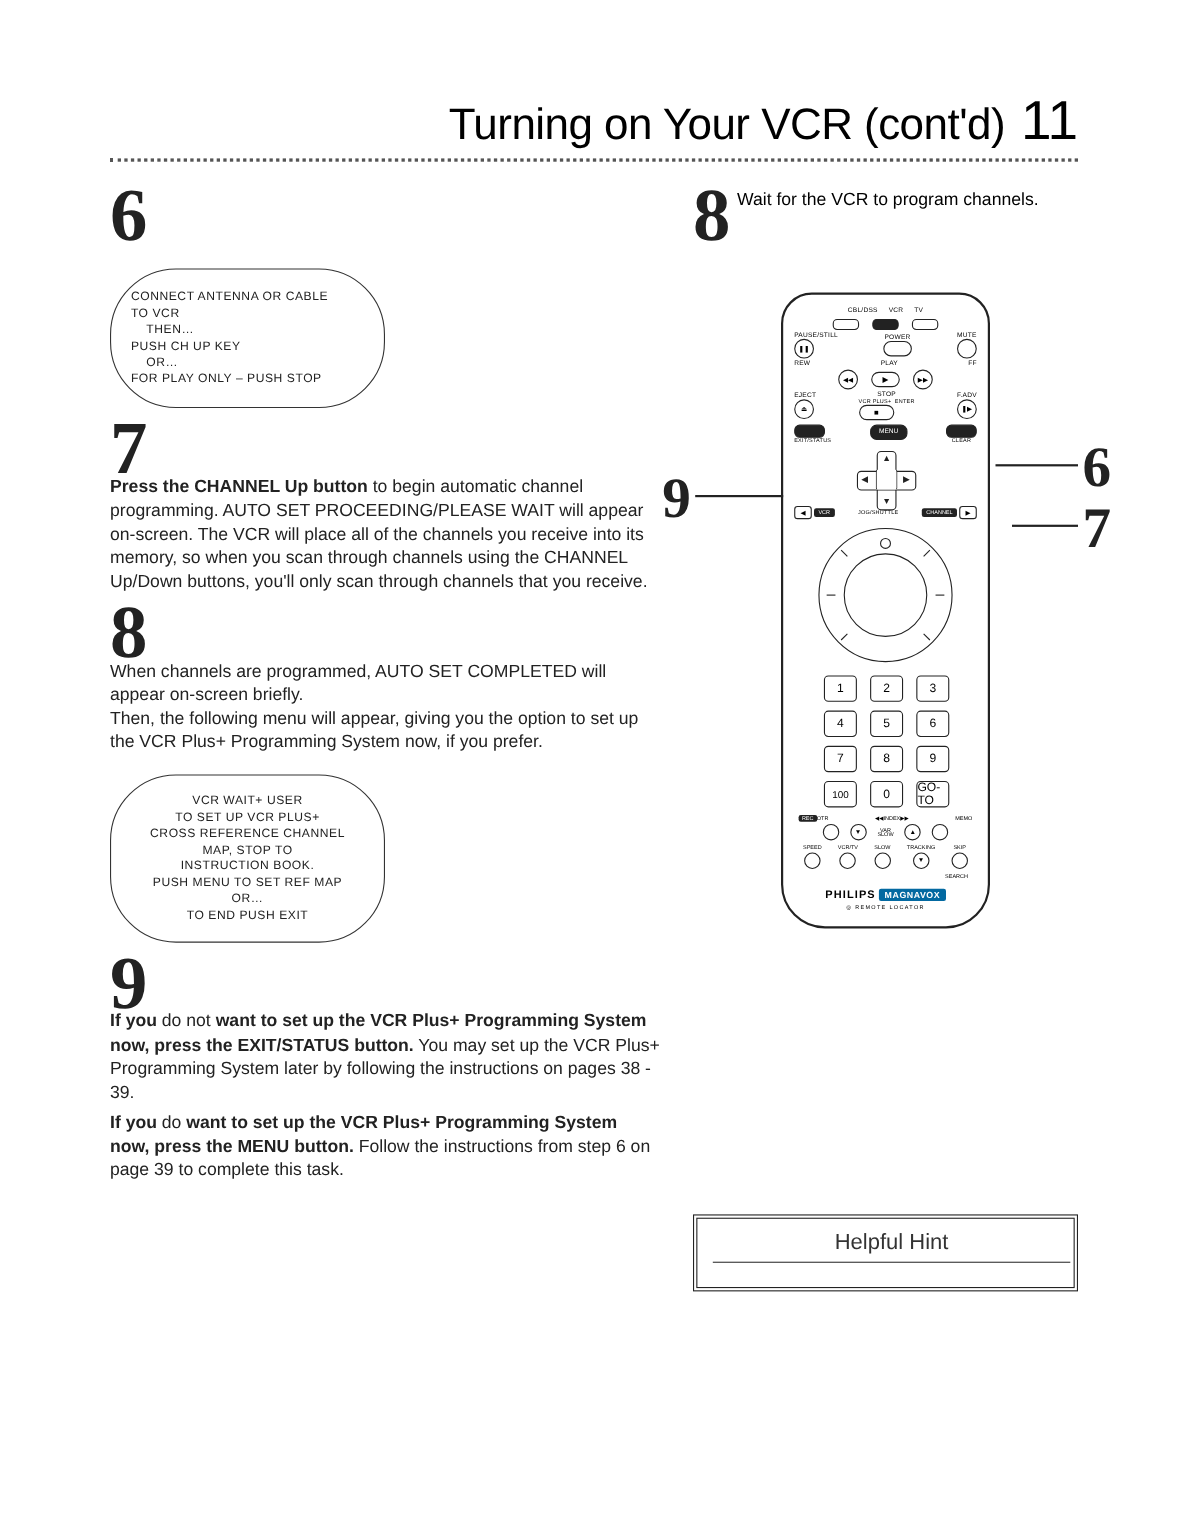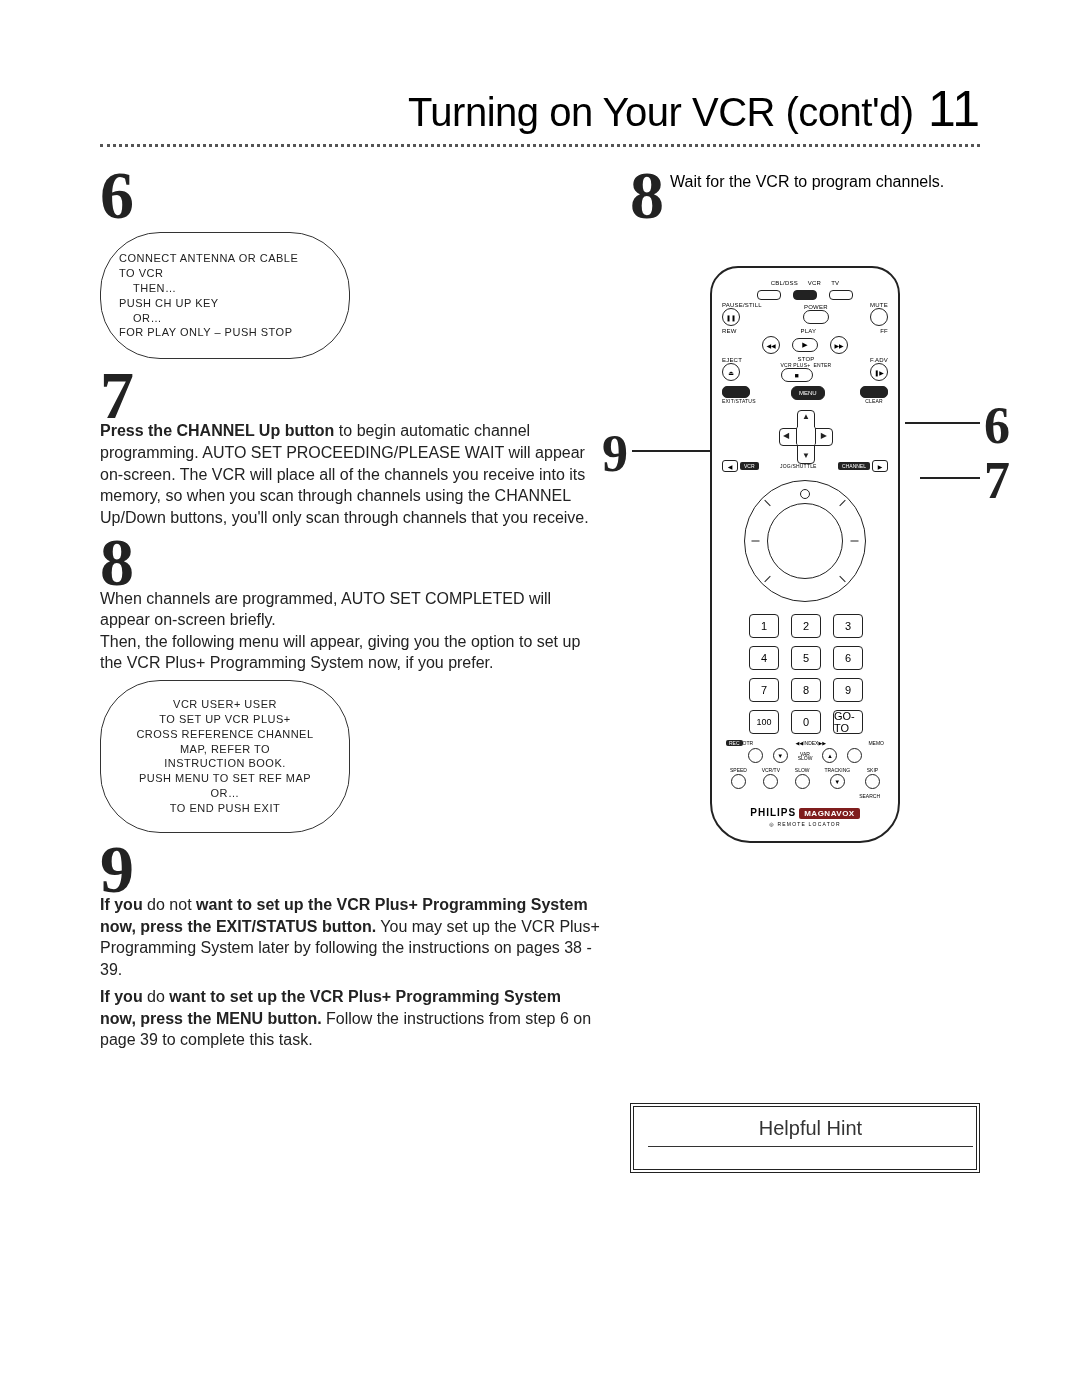--- a/index.html
+++ b/index.html
@@ -62,21 +62,21 @@
   .stepbody b { font-weight: 700; }
   .crt {
     border: 1px solid #333;
     border-radius: 60px 60px 60px 60px / 60px 60px 60px 60px;
     padding: 18px 18px 18px 18px;
     width: 250px;
     font-size: 11px;
     line-height: 1.35;
     letter-spacing: 0.5px;
     color: #222;
-    margin: 6px 0 6px 0;
+    margin: 18px 0 6px 0;
     box-sizing: border-box;
   }
   .crt .ind { padding-left: 14px; display:block;}
   .right-top {
     display: flex;
     align-items: flex-start;
   }
   .right-top .stepnum { font-size: 68px; }
   .right-top .rtext { font-size: 16px; line-height: 1.35; margin-left: 6px; margin-top: 6px;}
   .remote-wrap {
@@ -175,21 +175,21 @@
   }
   .miniround { border:1px solid #222; width:13px; height:13px; border-radius:50%;}
   .micro { font-size:5px; text-align:center;}
   .bottom-ctrls { display:flex; justify-content:space-between; padding:2px 8px 2px 8px;}
   .bottom-ctrls .col { display:flex; flex-direction:column; align-items:center; gap:1px;}
   .brandrow {
     text-align:center; margin-top:8px;
     font-size:10px; letter-spacing:1px; font-weight:700;
   }
   .brandbox {
-    display:inline-block; background:#7f1d1d; color:#fff; font-size:8px;
+    display:inline-block; background:#0369a1; color:#fff; font-size:8px;
     padding:1px 5px; border-radius:2px; letter-spacing:0.5px; vertical-align:middle;
     margin-left:3px;
   }
   .remotef { font-size:5px; text-align:center; letter-spacing:1.2px; margin-top:2px;}
   .callout {
     position:absolute; font-family: Georgia, serif; font-weight:700; font-size:52px; color:#222;
   }
   .callout-line {
     position:absolute; height:2px; background:#222;
   }
@@ -240,24 +240,24 @@
         </div>
       </div>
 
       <div class="step-block">
         <div class="stepnum">8</div>
         <div class="stepbody">
           <span>When channels are programmed, AUTO SET COMPLETED will appear on-screen briefly.</span><br>
           <span>Then, the following menu will appear, giving you the option to set up the VCR Plus+ Programming System now, if you prefer.</span>
         </div>
         <div class="crt" style="text-align:center; padding:16px 12px;">
-          <span>VCR USER+ USER</span><br>
+          <span>VCR WAIT+ USER</span><br>
           <span>TO SET UP  VCR PLUS+</span><br>
           <span>CROSS REFERENCE CHANNEL</span><br>
-          <span>MAP, REFER TO</span><br>
+          <span>MAP, STOP TO</span><br>
           <span>INSTRUCTION BOOK.</span><br>
           <span>PUSH MENU TO SET REF MAP</span><br>
           <span>OR…</span><br>
           <span>TO END PUSH EXIT</span>
         </div>
       </div>
 
       <div class="step-block">
         <div class="stepnum">9</div>
         <div class="stepbody">

